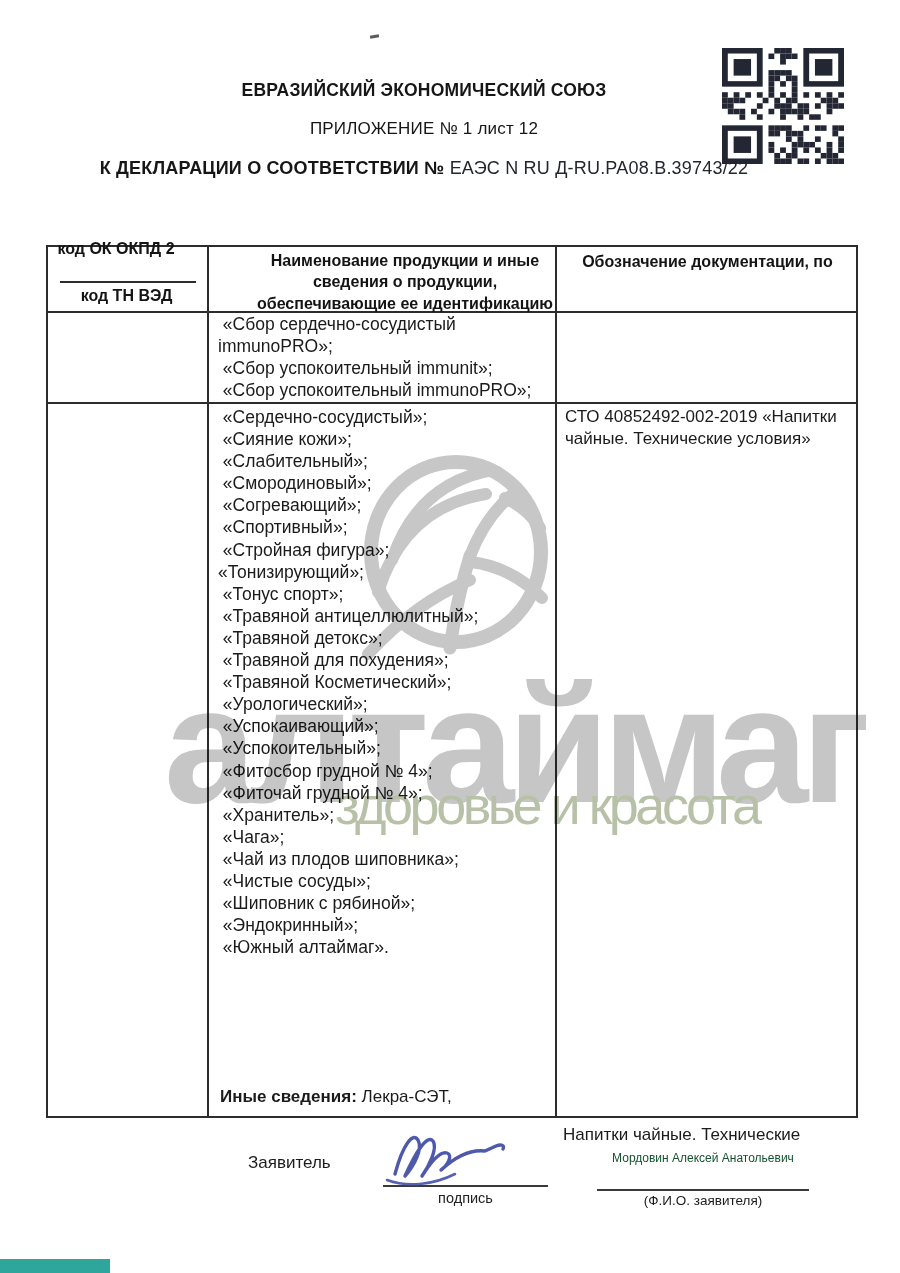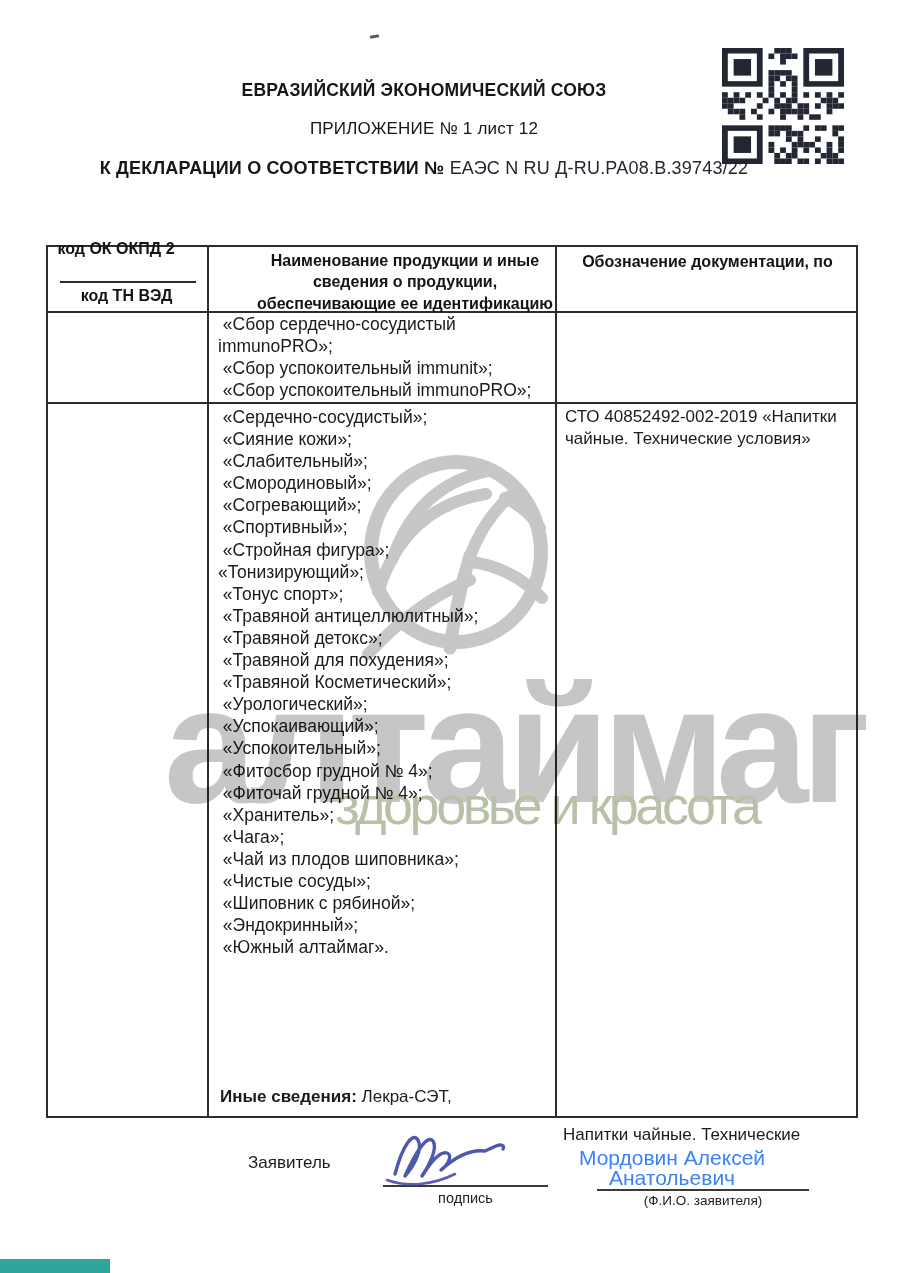--- a/index.html
+++ b/index.html
@@ -41,21 +41,21 @@
   #row2-list{left:218px;top:406px;line-height:22.1px;}
   #row1-list div,#row2-list div{white-space:pre;}
   #docref{left:565px;top:406px;width:288px;line-height:21.8px;font-size:17px;}
   #docref-bottom{left:563px;top:1125px;font-size:17px;white-space:pre;}
   #other-info{left:220px;top:1087px;font-size:17px;white-space:pre;}
   
   #applicant{left:248px;top:1153px;font-size:17px;}
   #sig-line{left:383px;top:1185px;width:165px;height:2px;background:#3a3a3a;}
   #sig-cap{left:383px;top:1190px;width:165px;font-size:14.5px;color:#222;text-align:center;}
   #sig{left:375px;top:1126px;z-index:15;}
-  #name{left:566px;top:1148px;width:212px;font-size:21px;line-height:20px;color:#3b82f6;}
+  #name{left:597px;top:1148px;width:212px;font-size:12px;line-height:20px;color:#14532d;}
   #name-line{left:597px;top:1189px;width:212px;height:2px;background:#3a3a3a;}
   #name-cap{left:597px;top:1193px;width:212px;font-size:13.5px;}
   
   #wm{left:0;top:0;width:900px;height:1273px;pointer-events:none;z-index:50;mix-blend-mode:multiply;}
   #wm-title{left:164px;top:662px;font-size:166px;font-weight:bold;letter-spacing:-7px;color:#c6c6c6;line-height:1;}
   #wm-sub{left:335px;top:778px;font-size:54px;letter-spacing:-3.5px;color:#b7c1a8;line-height:1;}
   #wm-logo{left:358px;top:450px;}
   
   #top-dash{left:370px;top:35px;width:9px;height:3px;background:#5c5c5c;transform:rotate(-10deg);}
   #accent-bar{left:0;top:1259px;width:110px;height:14px;background:#2ea69b;}

